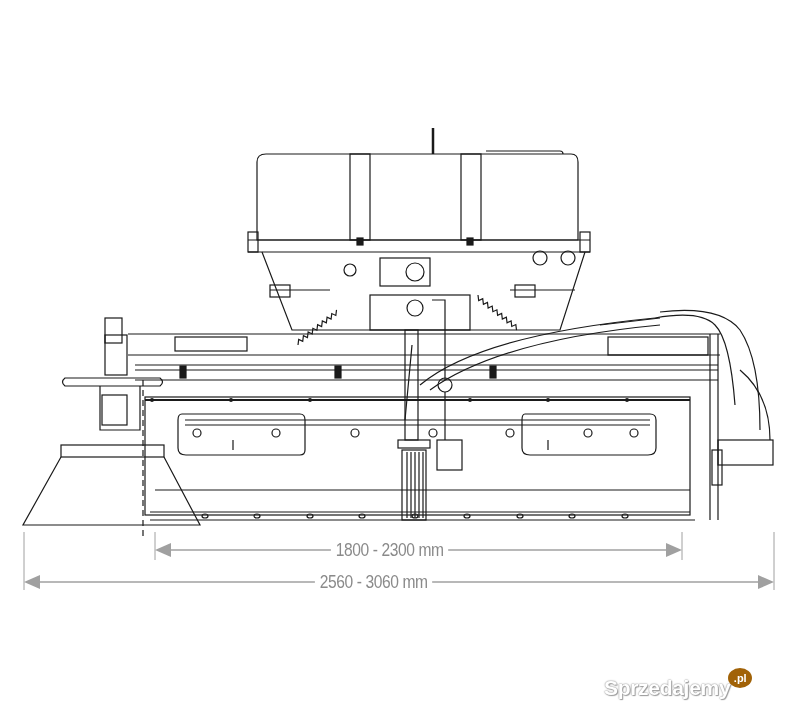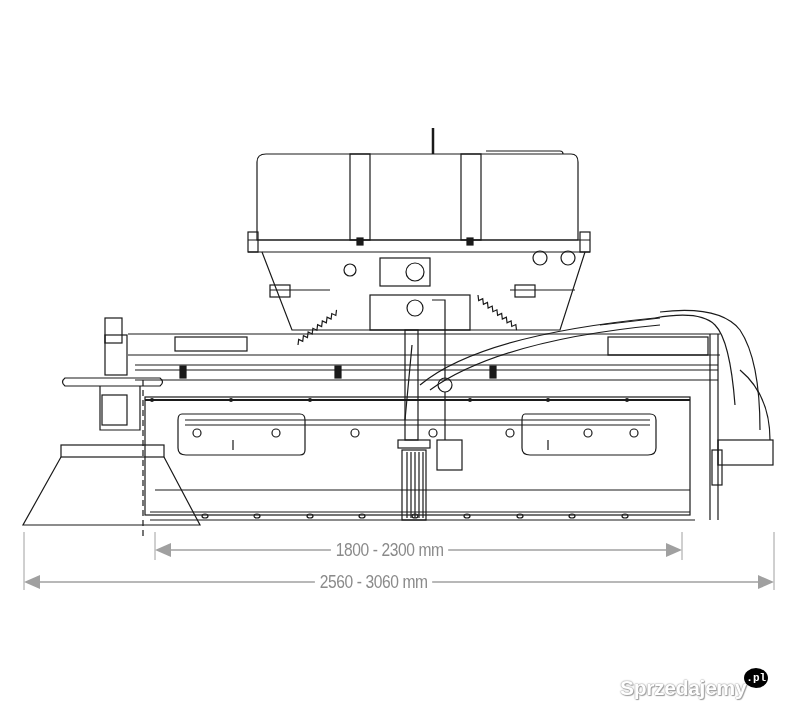--- a/index.html
+++ b/index.html
@@ -1,25 +1,25 @@
 <!DOCTYPE html>
 <html><head>
 <meta charset="utf-8">
 <style>
   html,body{margin:0;padding:0;background:#ffffff;}
   body{width:800px;height:720px;position:relative;overflow:hidden;font-family:"Liberation Sans",sans-serif;}
   #drawing{position:absolute;left:0;top:0;width:800px;height:720px;}
   .dim-label{position:absolute;color:#8a8a8a;font-family:"Liberation Sans",sans-serif;font-size:19px;letter-spacing:-0.5px;background:#fff;padding:0 6px;white-space:nowrap;transform:scaleX(0.82);transform-origin:center;}
   #dim-inner-label{left:318px;top:539px;}
   #dim-outer-label{left:302px;top:571px;}
-  .watermark{position:absolute;left:620px;top:676px;display:flex;align-items:flex-start;text-align:right;}
+  .watermark{position:absolute;left:604px;top:676px;display:flex;align-items:flex-start;text-align:right;}
   .wm-text{font-family:"Liberation Sans",sans-serif;font-size:21px;font-weight:bold;color:#ffffff;
     text-shadow:0 0 2px #9a9a9a,0 0 1px #8a8a8a,1px 1px 1px #a0a0a0;letter-spacing:-0.3px;}
-  .wm-badge{margin-left:-2px;margin-top:-8px;width:24px;height:20px;border-radius:50%;background:#000000;color:#fff;
-    font-size:11px;font-weight:bold;display:flex;align-items:center;justify-content:center;font-family:Liberation Mono, monospace;}
+  .wm-badge{margin-left:-2px;margin-top:-8px;width:24px;height:20px;border-radius:50%;background:#a16207;color:#fff;
+    font-size:11px;font-weight:bold;display:flex;align-items:center;justify-content:center;font-family:Liberation Sans, sans-serif;}
 </style>
 </head>
 <body>
 
 <svg id="drawing" viewBox="0 0 800 720" xmlns="http://www.w3.org/2000/svg">
   <g fill="none" stroke="#1a1a1a" stroke-width="1.2">
 
     <g>
       <line x1="433" y1="128" x2="433" y2="154" stroke-width="2.5"></line>
       <path d="M266,154 L571,154 Q578,154 578,162 L578,240 L257,240 L257,162 Q257,154 266,154 Z"></path>

